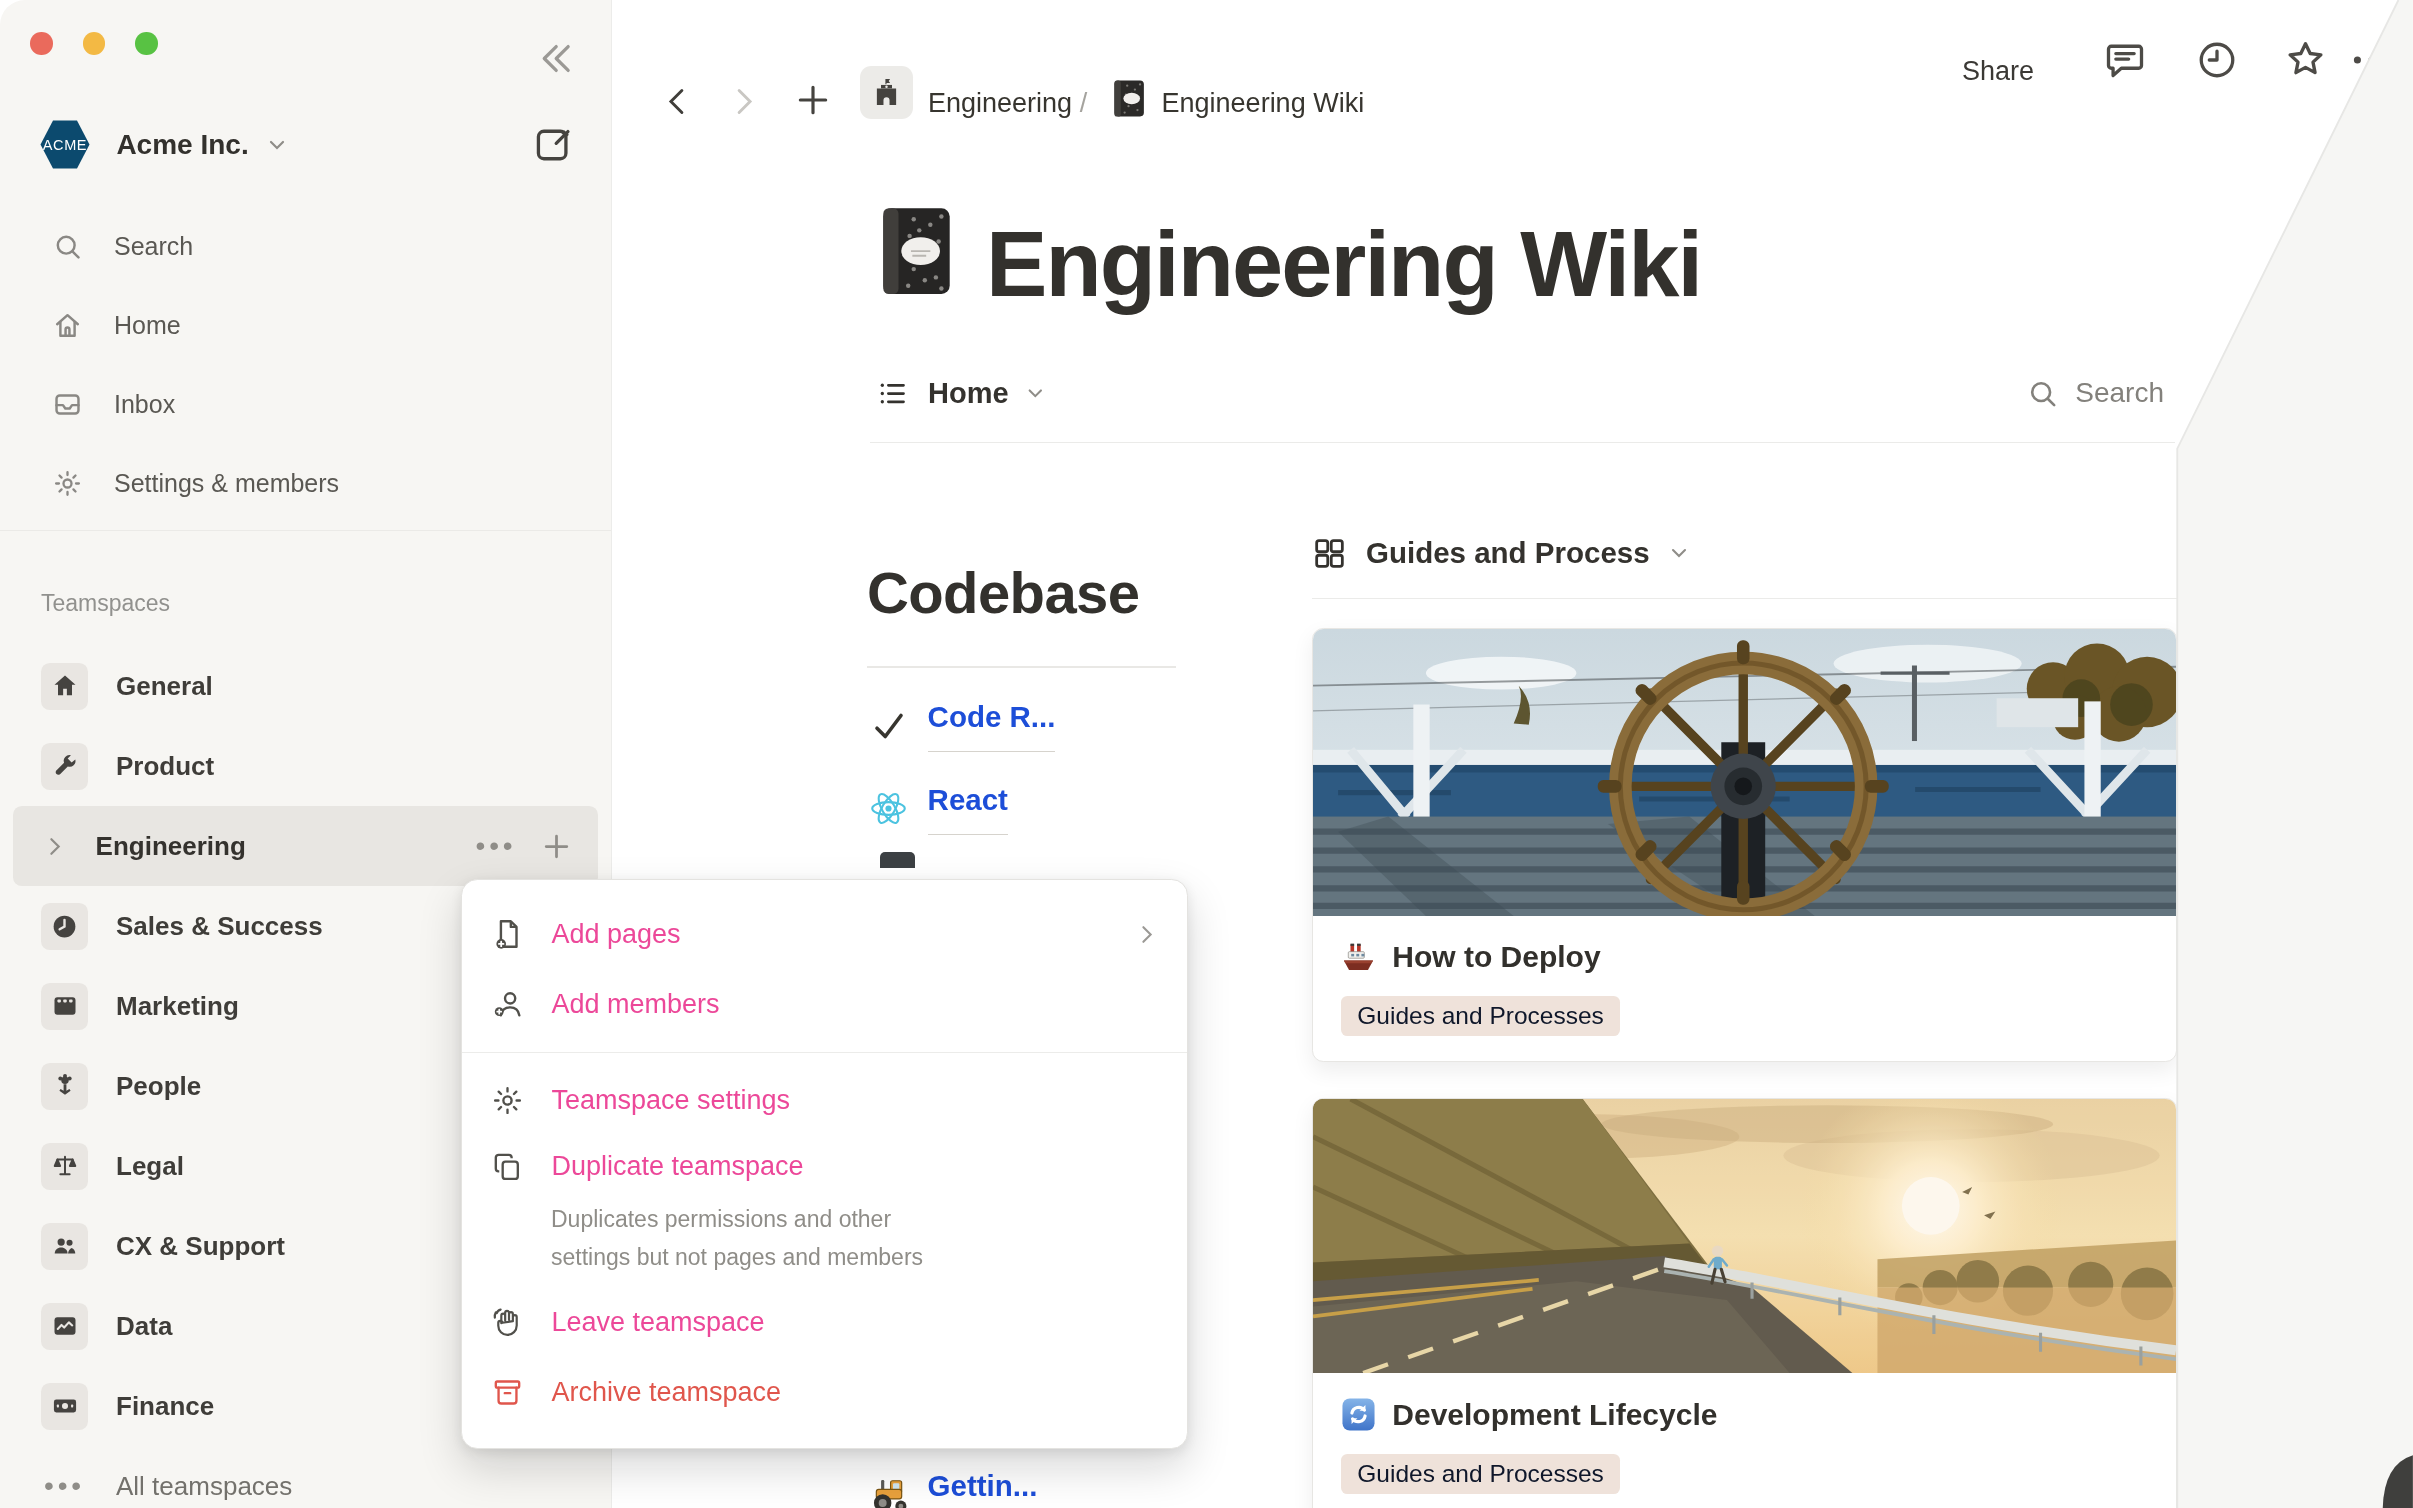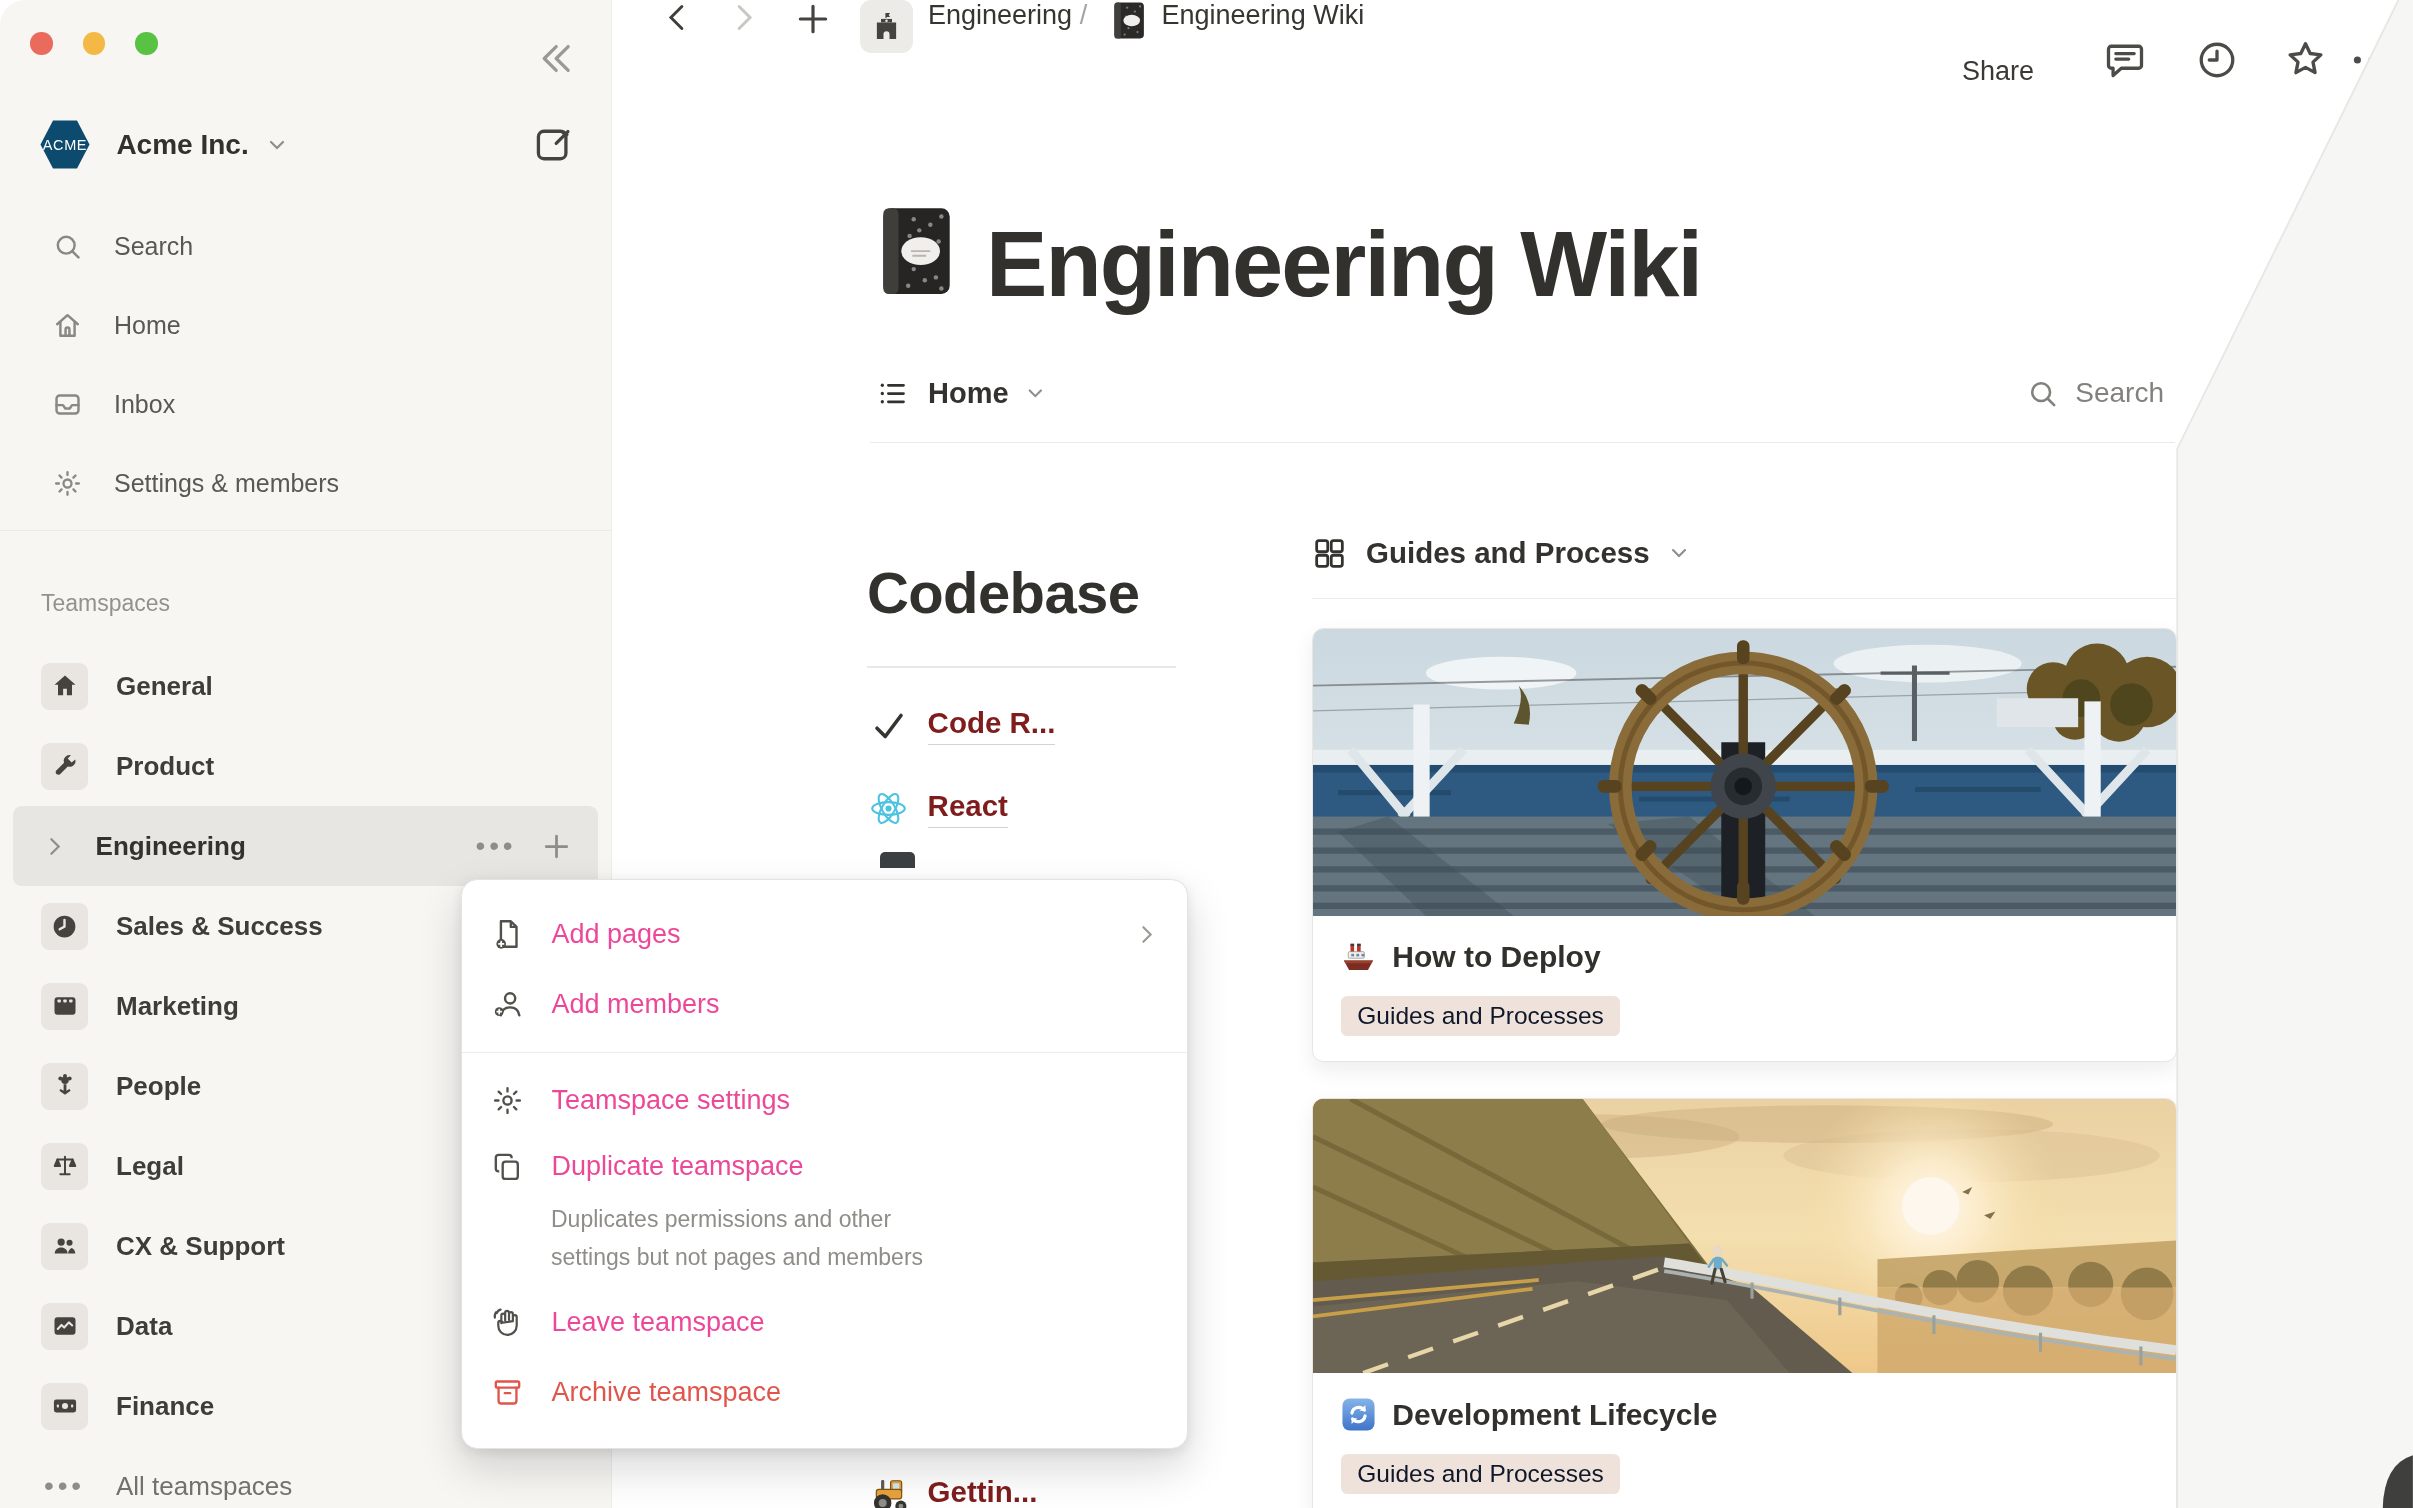--- a/index.html
+++ b/index.html
@@ -37,21 +37,21 @@
   .ts-row.sel { background:#e8e6e2; border-radius:8.8px; margin:0 12.6px; padding-left:29px; }
   .ts-row.sel .ts-name { margin-left:29px; color:#34322e; }
   .sel-chevron { color:#8f8d88; width:25px; display:flex; justify-content:center; }
   .row-actions { margin-left:auto; margin-right:25px; display:flex; align-items:center; gap:24px; color:#8f8d88; }
   .all-ts { color:#73716c; }
   .all-ts .ts-name { color:#73716c; font-weight:500; }
   .dots-icon { letter-spacing:3.8px; font-size:28px; color:#8f8d88; }
 
   
   .main { position:absolute; left:612px; top:0; right:0; bottom:0; background:#fff; }
-  .crumbs { position:absolute; left:0; top:0; height:119px; display:flex; align-items:flex-start; }
+  .crumbs { position:absolute; left:0; top:0; height:119px; display:flex; align-items:flex-end; }
   .crumbs > * { flex:0 0 auto; }
   .nav-arrow { color:#403e3a; margin-left:48px; }
   .nav-arrow.fwd { color:#c9c7c3; margin-left:31px; }
   .plus-btn { color:#45433f; margin-left:33px; }
   .crumb-sq { width:53px; height:53px; margin-left:28px; border-radius:11.3px; background:#ecebe8;
               display:flex; align-items:center; justify-content:center; color:#45433f; }
   .crumb-text { margin-left:15px; font-size:27px; font-weight:500; color:#37352f; }
   .crumb-sep { color:#a5a39e; font-weight:400; }
   .crumb-book { margin-left:21.4px; }
   .crumb-text2 { margin-left:14px; font-size:27px; font-weight:500; color:#37352f; }
@@ -68,22 +68,22 @@
   .search-right { position:absolute; left:1414px; top:352px; height:82px; display:flex; align-items:center; color:#83817c; cursor:pointer; }
   .search-right span { margin-left:16.3px; font-size:28px; font-weight:500; }
   .hdiv { position:absolute; height:1.3px; background:#ebebe9; }
 
   
   .code-col { position:absolute; left:255px; top:559px; width:314px; }
   .col-h1 { font-size:58px; font-weight:700; letter-spacing:-0.6px; color:#33312d; }
   .code-div { margin-top:40px; height:1.9px; background:#e9e8e5; width:309px; }
   .link-row { display:flex; align-items:center; height:83px; }
   .link-row .glyph { width:43px; display:flex; justify-content:center; }
-  .wiki-link { margin-left:17.6px; font-size:29.5px; font-weight:600; color:#7f1d1d;
-               border-bottom:1.9px solid #d6d3cd; padding-bottom:4px; white-space:nowrap; }
+  .wiki-link { margin-left:17.6px; font-size:29.5px; font-weight:600; color:#1d4ed8;
+               border-bottom:1.9px solid #d6d3cd; padding-bottom:17px; white-space:nowrap; }
   .hidden-sliver { position:absolute; left:268px; top:852px; width:35px; height:16.3px;
                    background:#3c4043; border-radius:5px 5px 0 0; z-index:5; }
   .getting-row { position:absolute; left:255px; top:1453px; }
 
   
   .guides-col { position:absolute; left:700px; top:531px; width:865px; }
   .guides-head { display:flex; align-items:center; height:44px; cursor:pointer; }
   .guides-title { margin-left:19px; font-size:29.5px; font-weight:600; color:#34322e; }
   .guides-chev { margin-left:17.6px; color:#8f8d88; }
   .card { width:865px; background:#fff; border:1.3px solid #e7e6e3; border-radius:11.3px;

